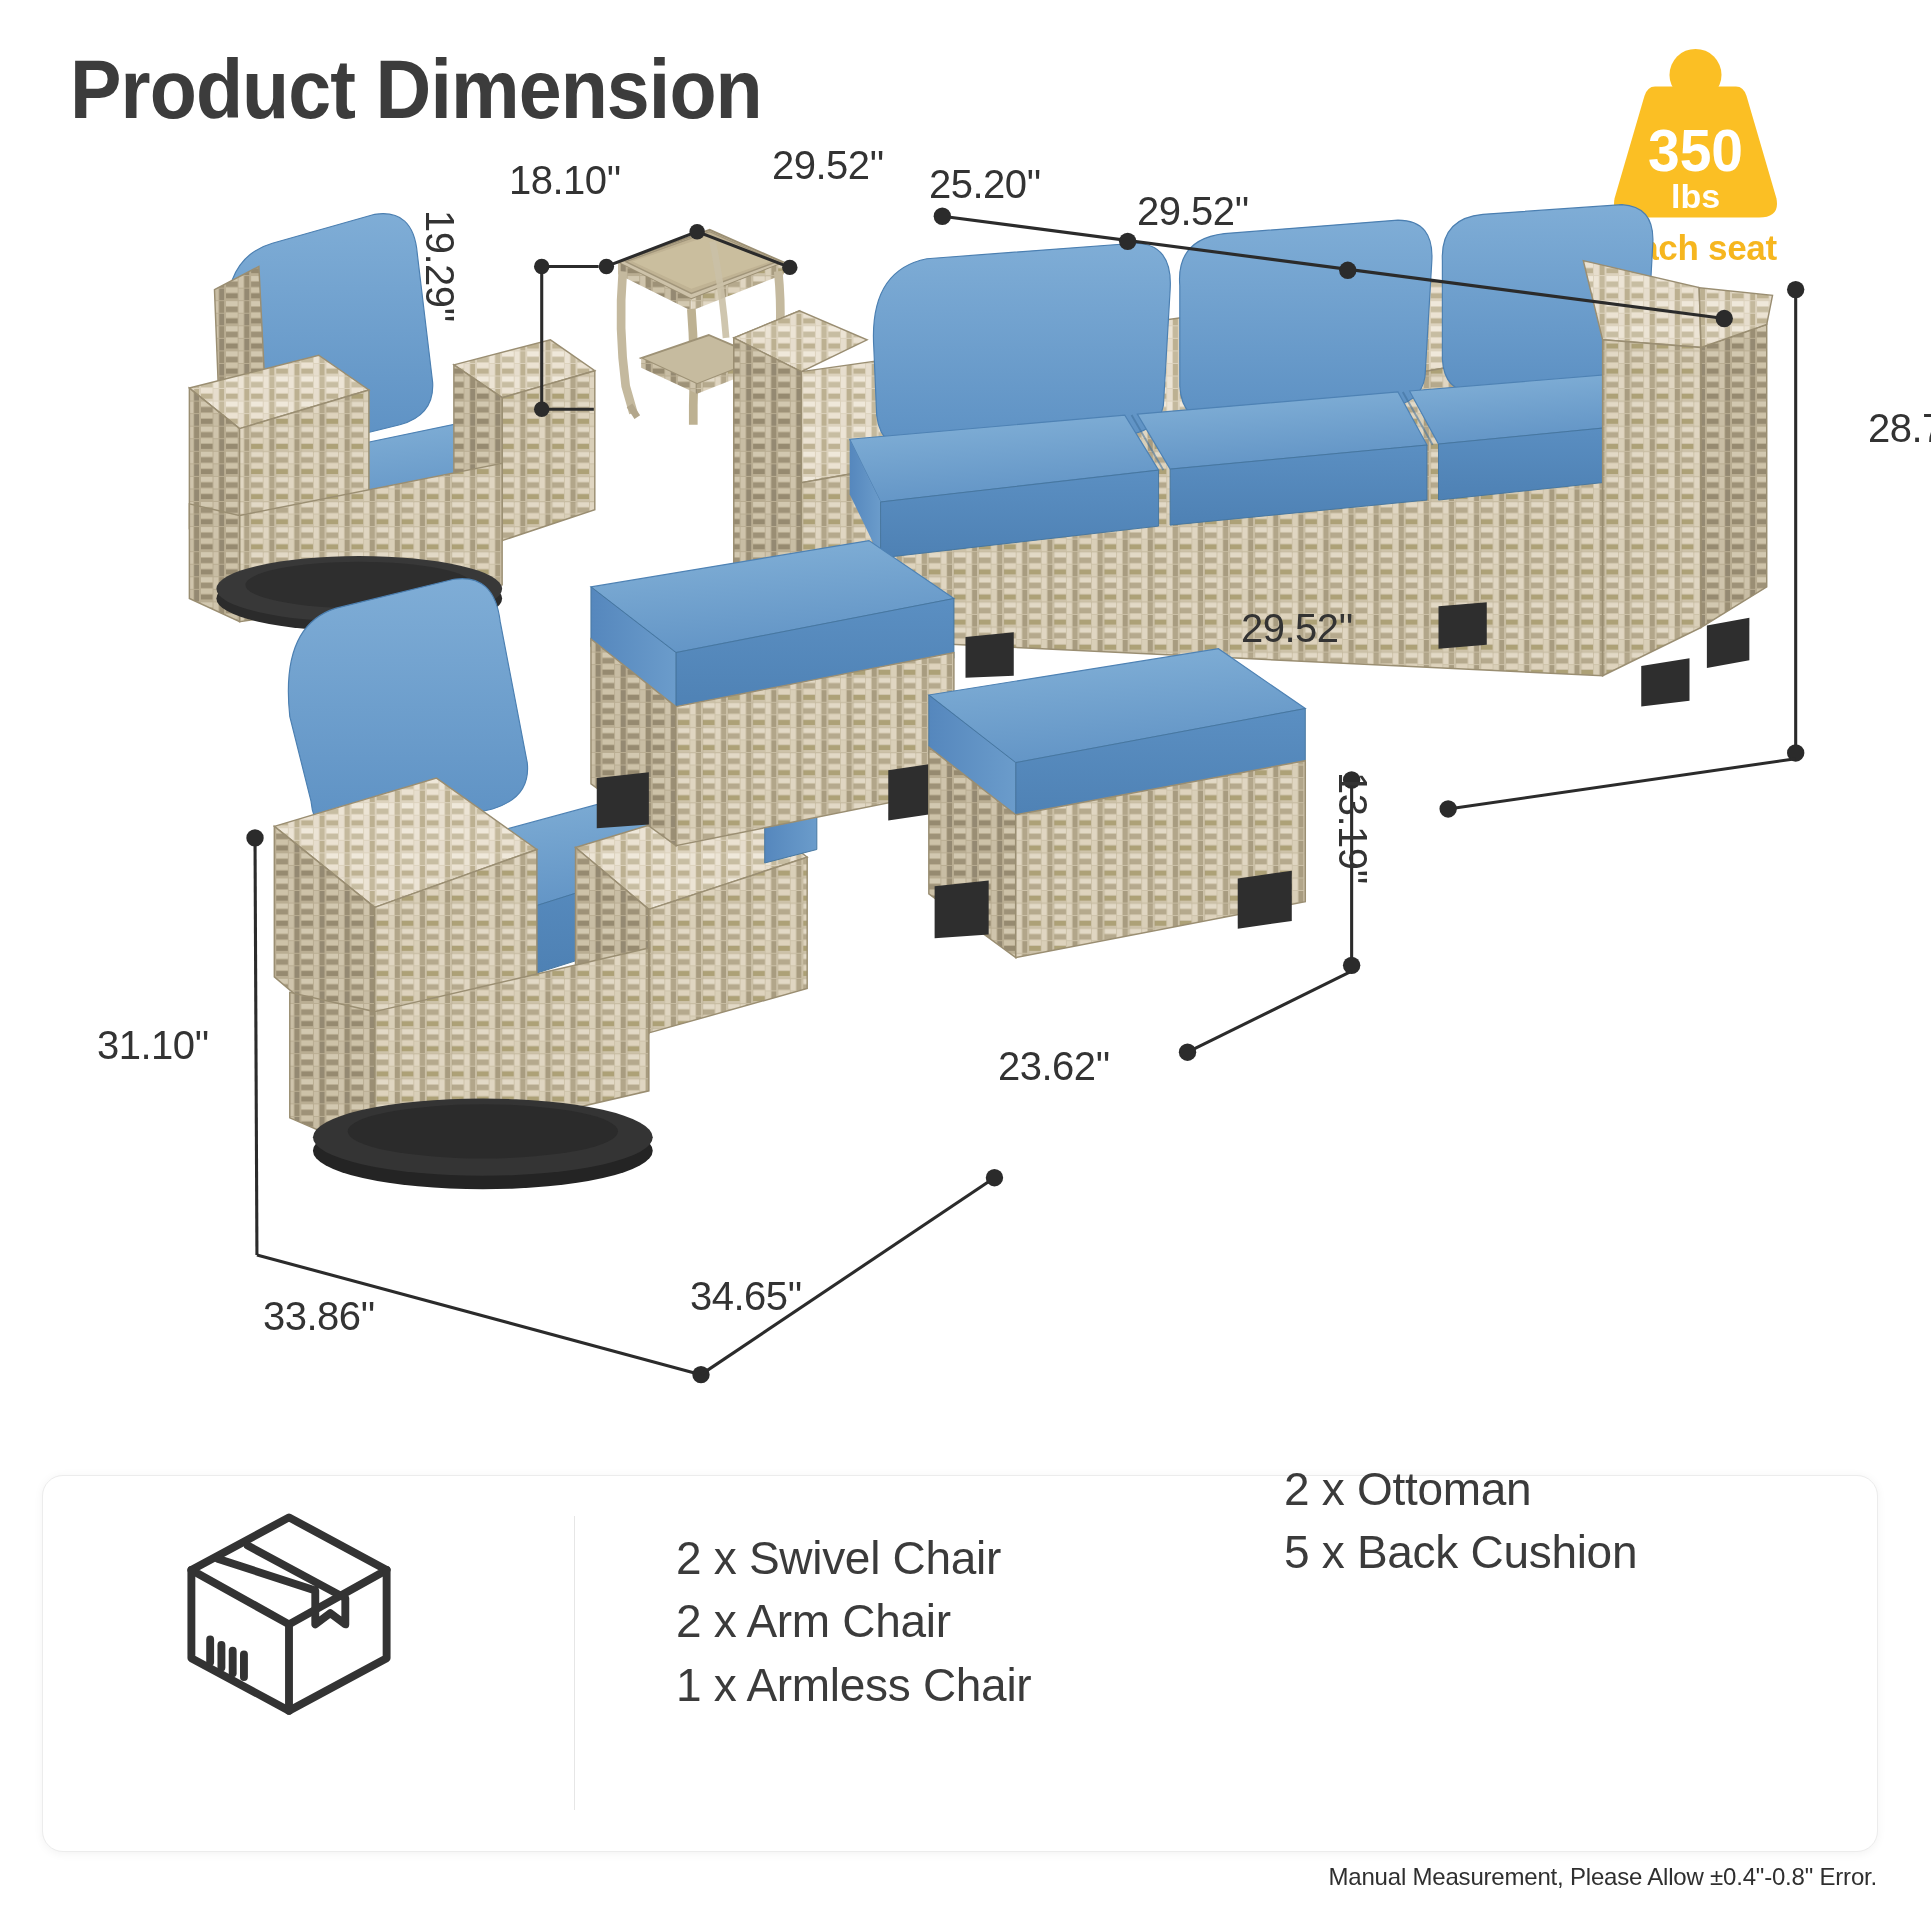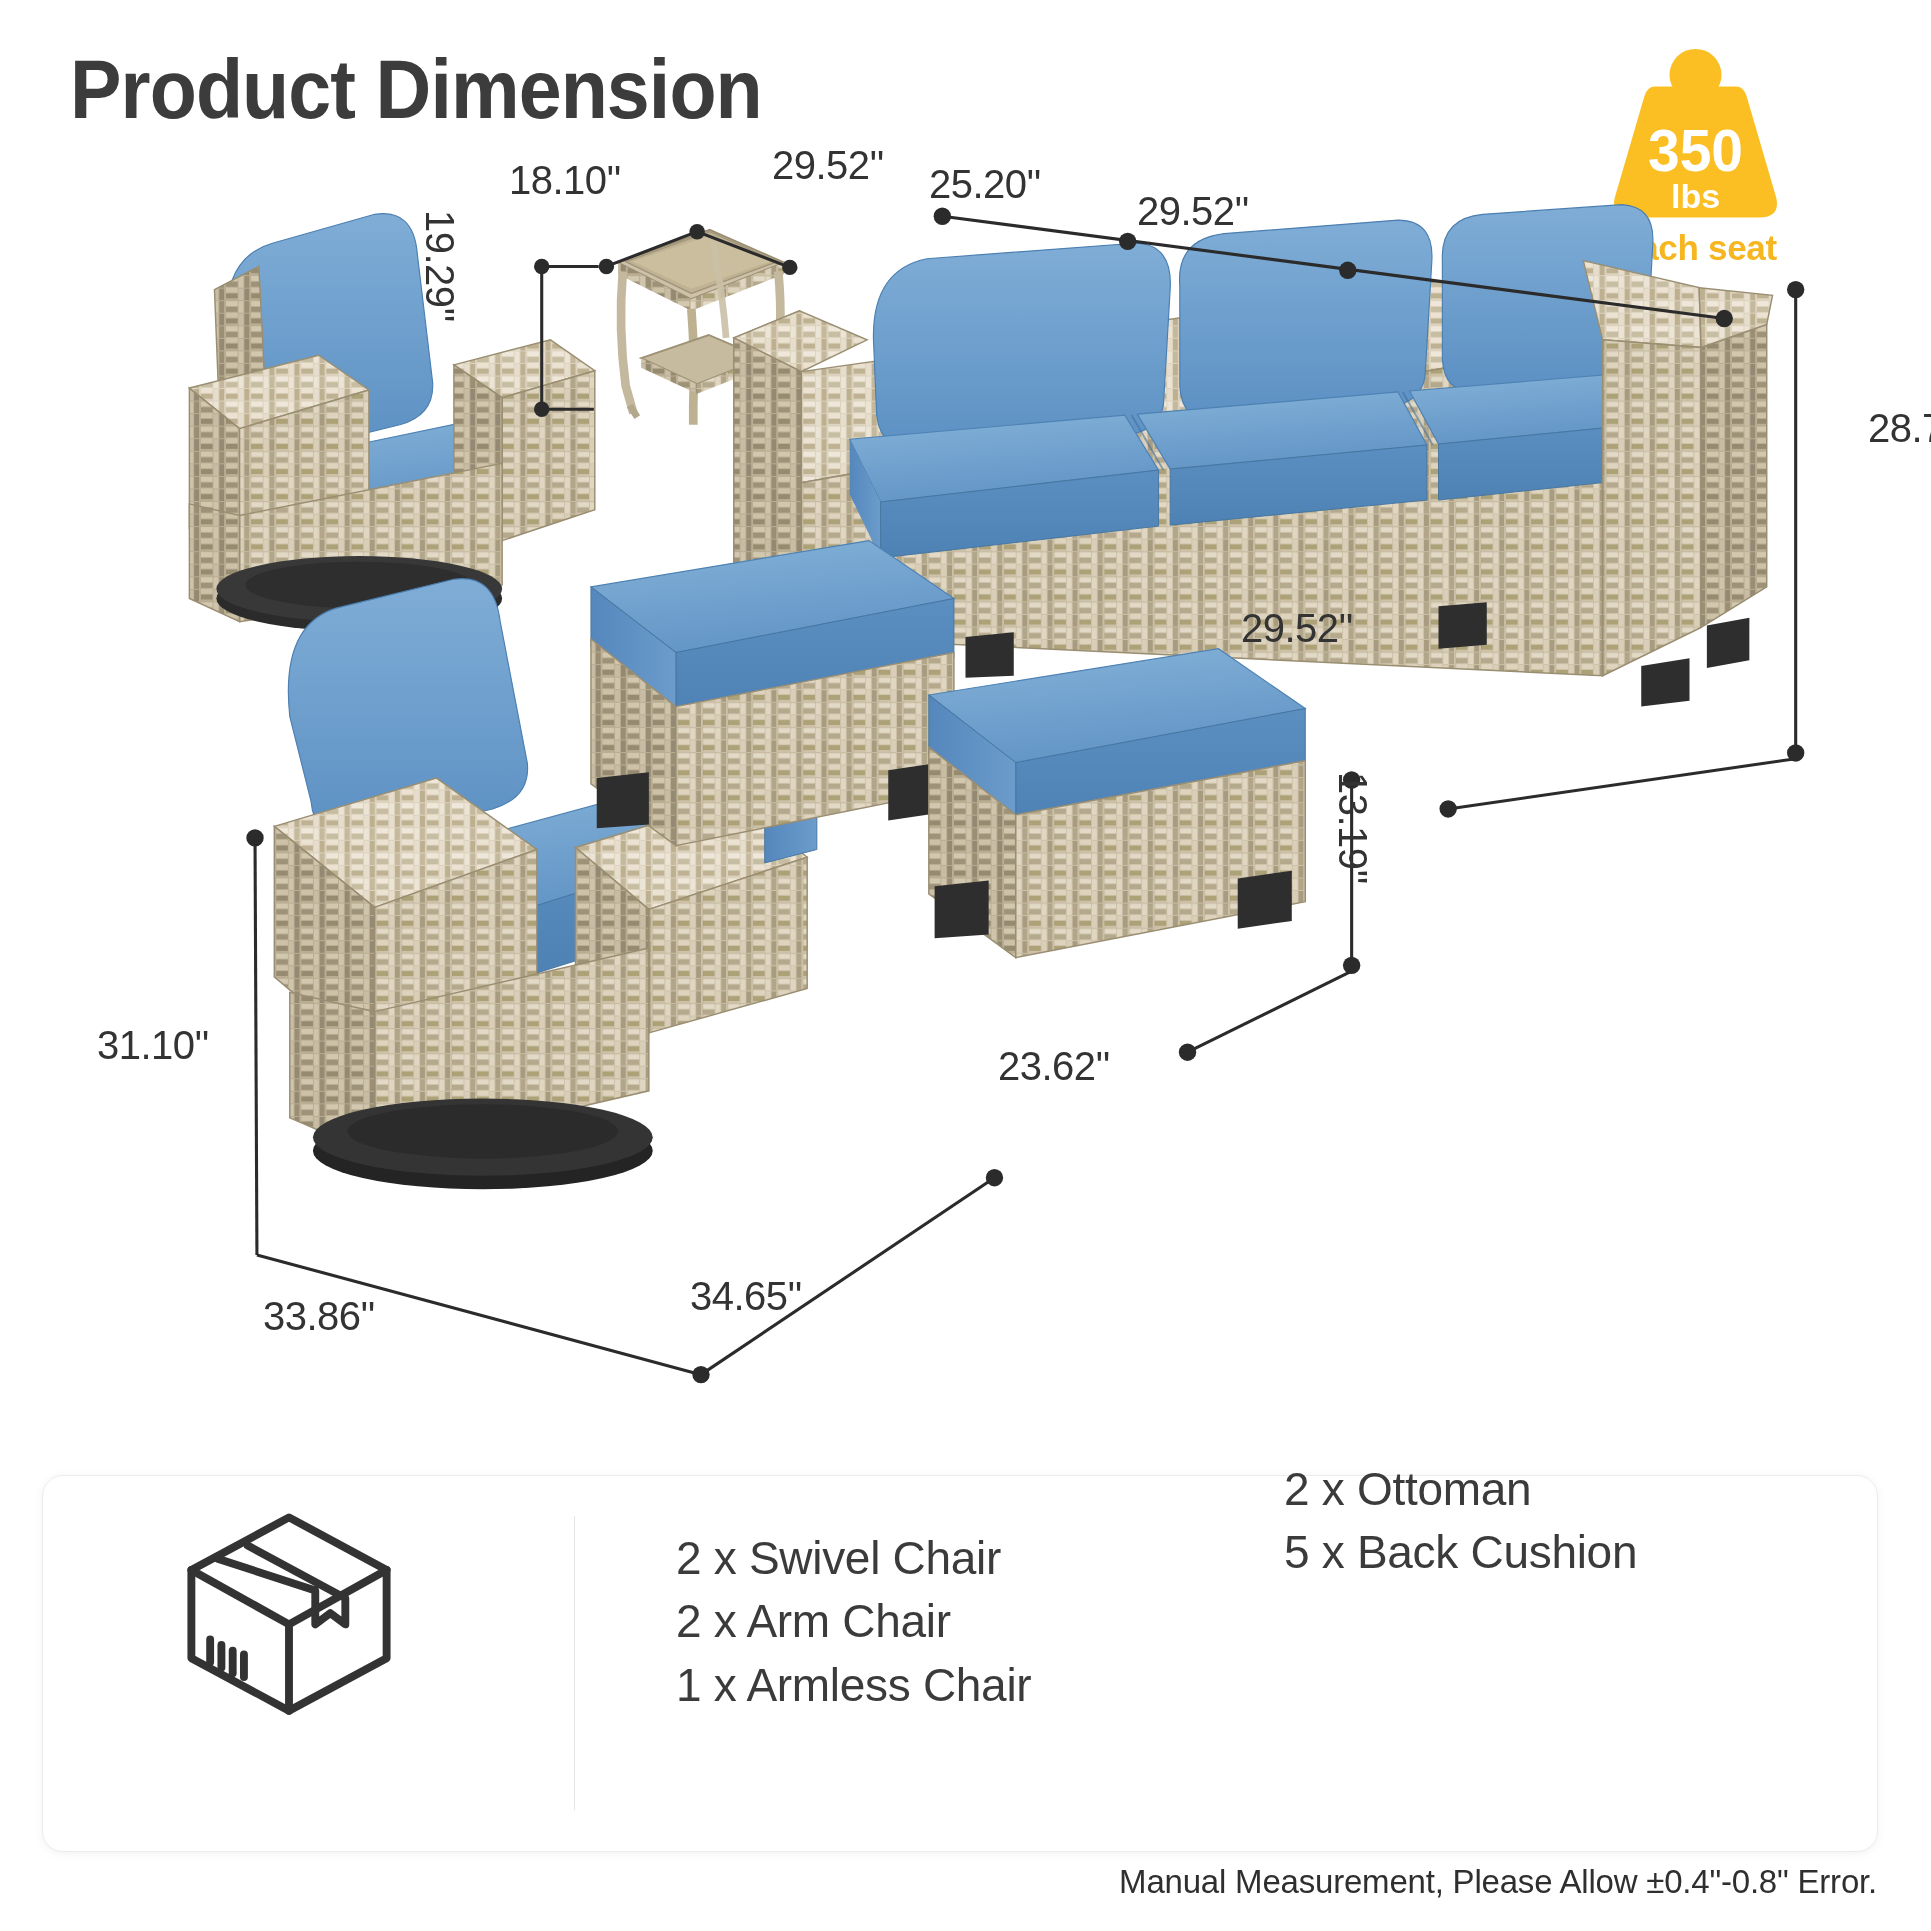--- a/index.html
+++ b/index.html
@@ -62,21 +62,21 @@
   .inc-col{position:absolute;font-size:0;}
   .inc-item{
     font-size:46px;color:#3b3b3b;line-height:1.38;white-space:nowrap;
     letter-spacing:-0.3px;
   }
   .inc-left{left:676px;top:1527px;}
   .inc-right{left:1284px;top:1458px;}
 
   .footnote{
     position:absolute;right:54px;top:1863px;
-    font-size:33px;color:#2f2f2f;white-space:nowrap;letter-spacing:-0.2px;
+    font-size:24px;color:#2f2f2f;white-space:nowrap;letter-spacing:-0.2px;
   }
 
   svg{display:block;overflow:visible;}
   .ln{stroke:#2b2b2b;stroke-width:3.2;fill:none;}
   .dot{fill:#2b2b2b;}
 </style>
 </head>
 <body>
 
 <div class="page">

